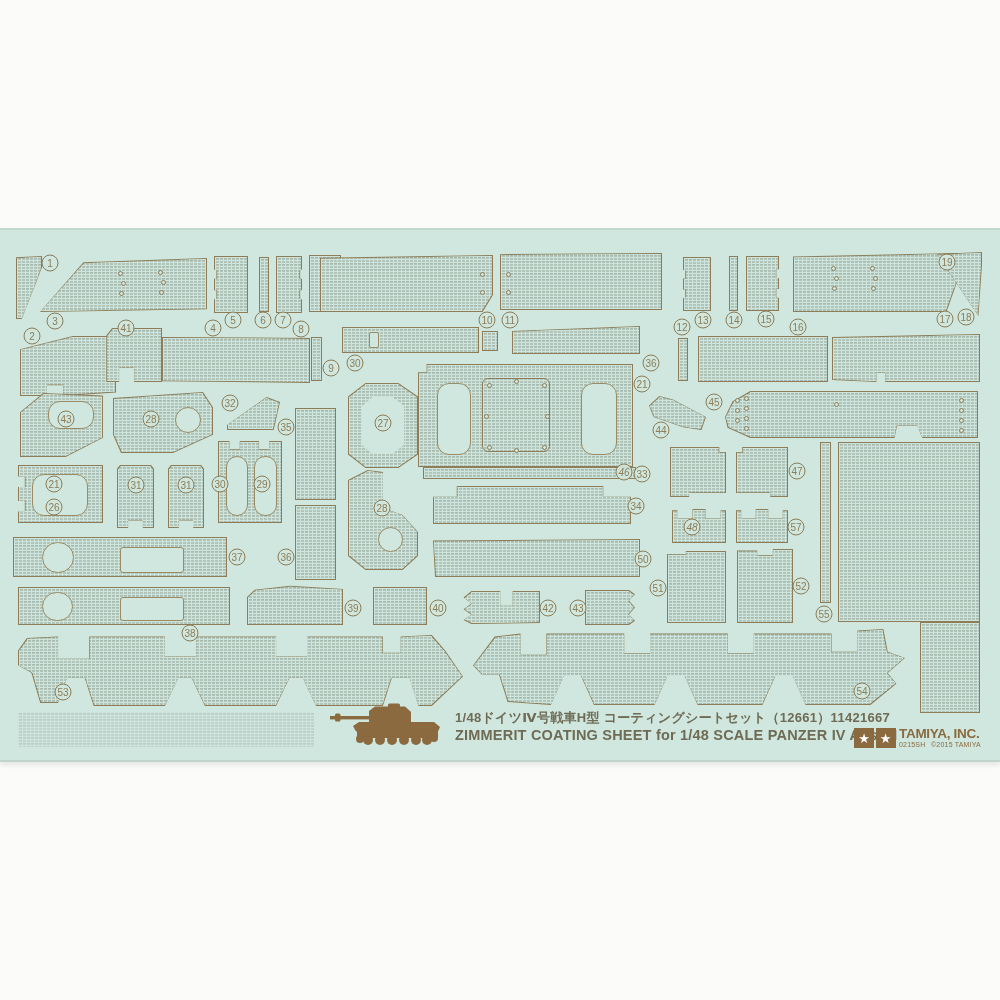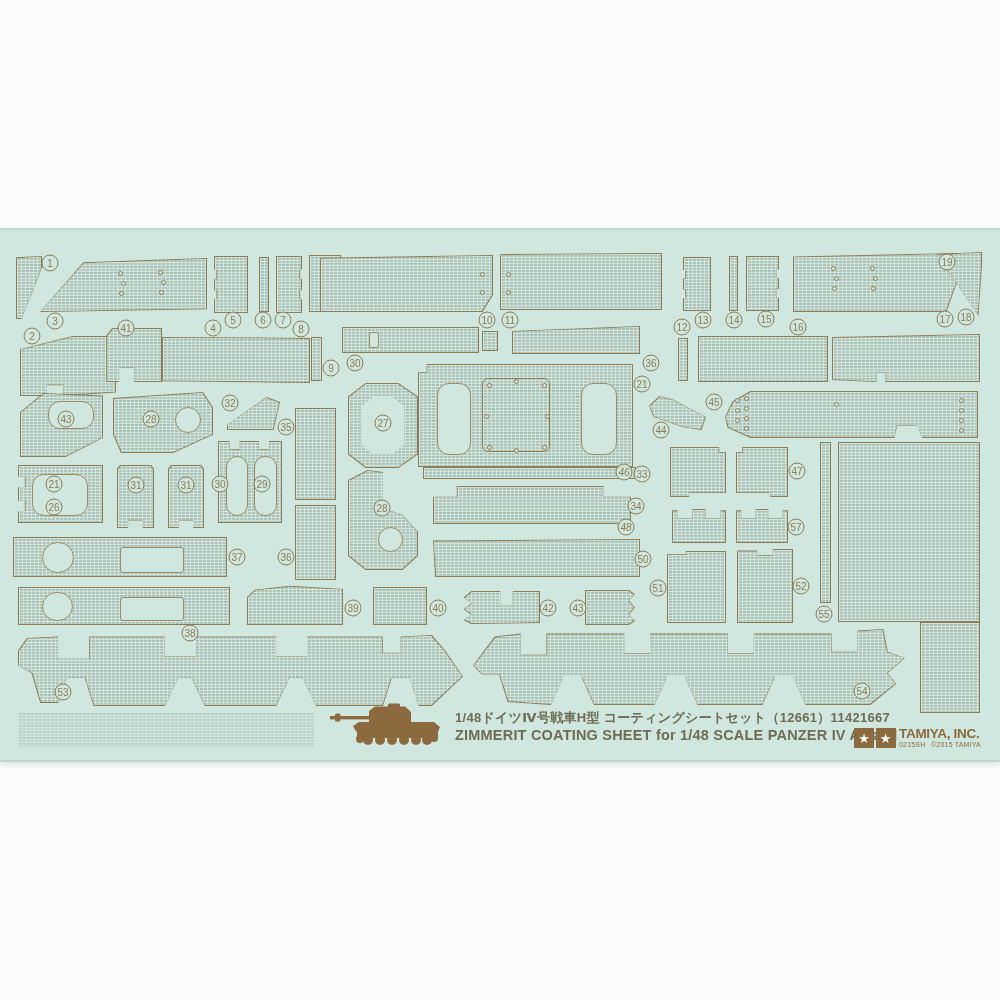--- a/index.html
+++ b/index.html
@@ -307,21 +307,21 @@
       <div class="lbl" style="left: 190px; top: 633px;">38</div>
       <div class="lbl" style="left: 353px; top: 608px;">39</div>
       <div class="lbl" style="left: 438px; top: 608px;">40</div>
       <div class="lbl" style="left: 126px; top: 328px;">41</div>
       <div class="lbl" style="left: 548px; top: 608px;">42</div>
       <div class="lbl" style="left: 578px; top: 608px;">43</div>
       <div class="lbl" style="left: 661px; top: 430px;">44</div>
       <div class="lbl" style="left: 714px; top: 402px;">45</div>
       <div class="lbl" style="left: 624px; top: 472px; font-style: italic;">46</div>
       <div class="lbl" style="left: 797px; top: 471px;">47</div>
-      <div class="lbl" style="left: 626px; top: 527px; font-style: italic;">48</div>
+      <div class="lbl" style="left: 692px; top: 527px; font-style: italic;">48</div>
       <div class="lbl" style="left: 796px; top: 527px;">57</div>
       <div class="lbl" style="left: 643px; top: 559px;">50</div>
       <div class="lbl" style="left: 658px; top: 588px;">51</div>
       <div class="lbl" style="left: 801px; top: 586px;">52</div>
       <div class="lbl" style="left: 63px; top: 692px;">53</div>
       <div class="lbl" style="left: 862px; top: 691px;">54</div>
       <div class="lbl" style="left: 824px; top: 614px;">55</div>
     </div>
 
   <svg style="position:absolute;left:330px;top:703px;" width="116" height="46" viewBox="0 0 116 46">

